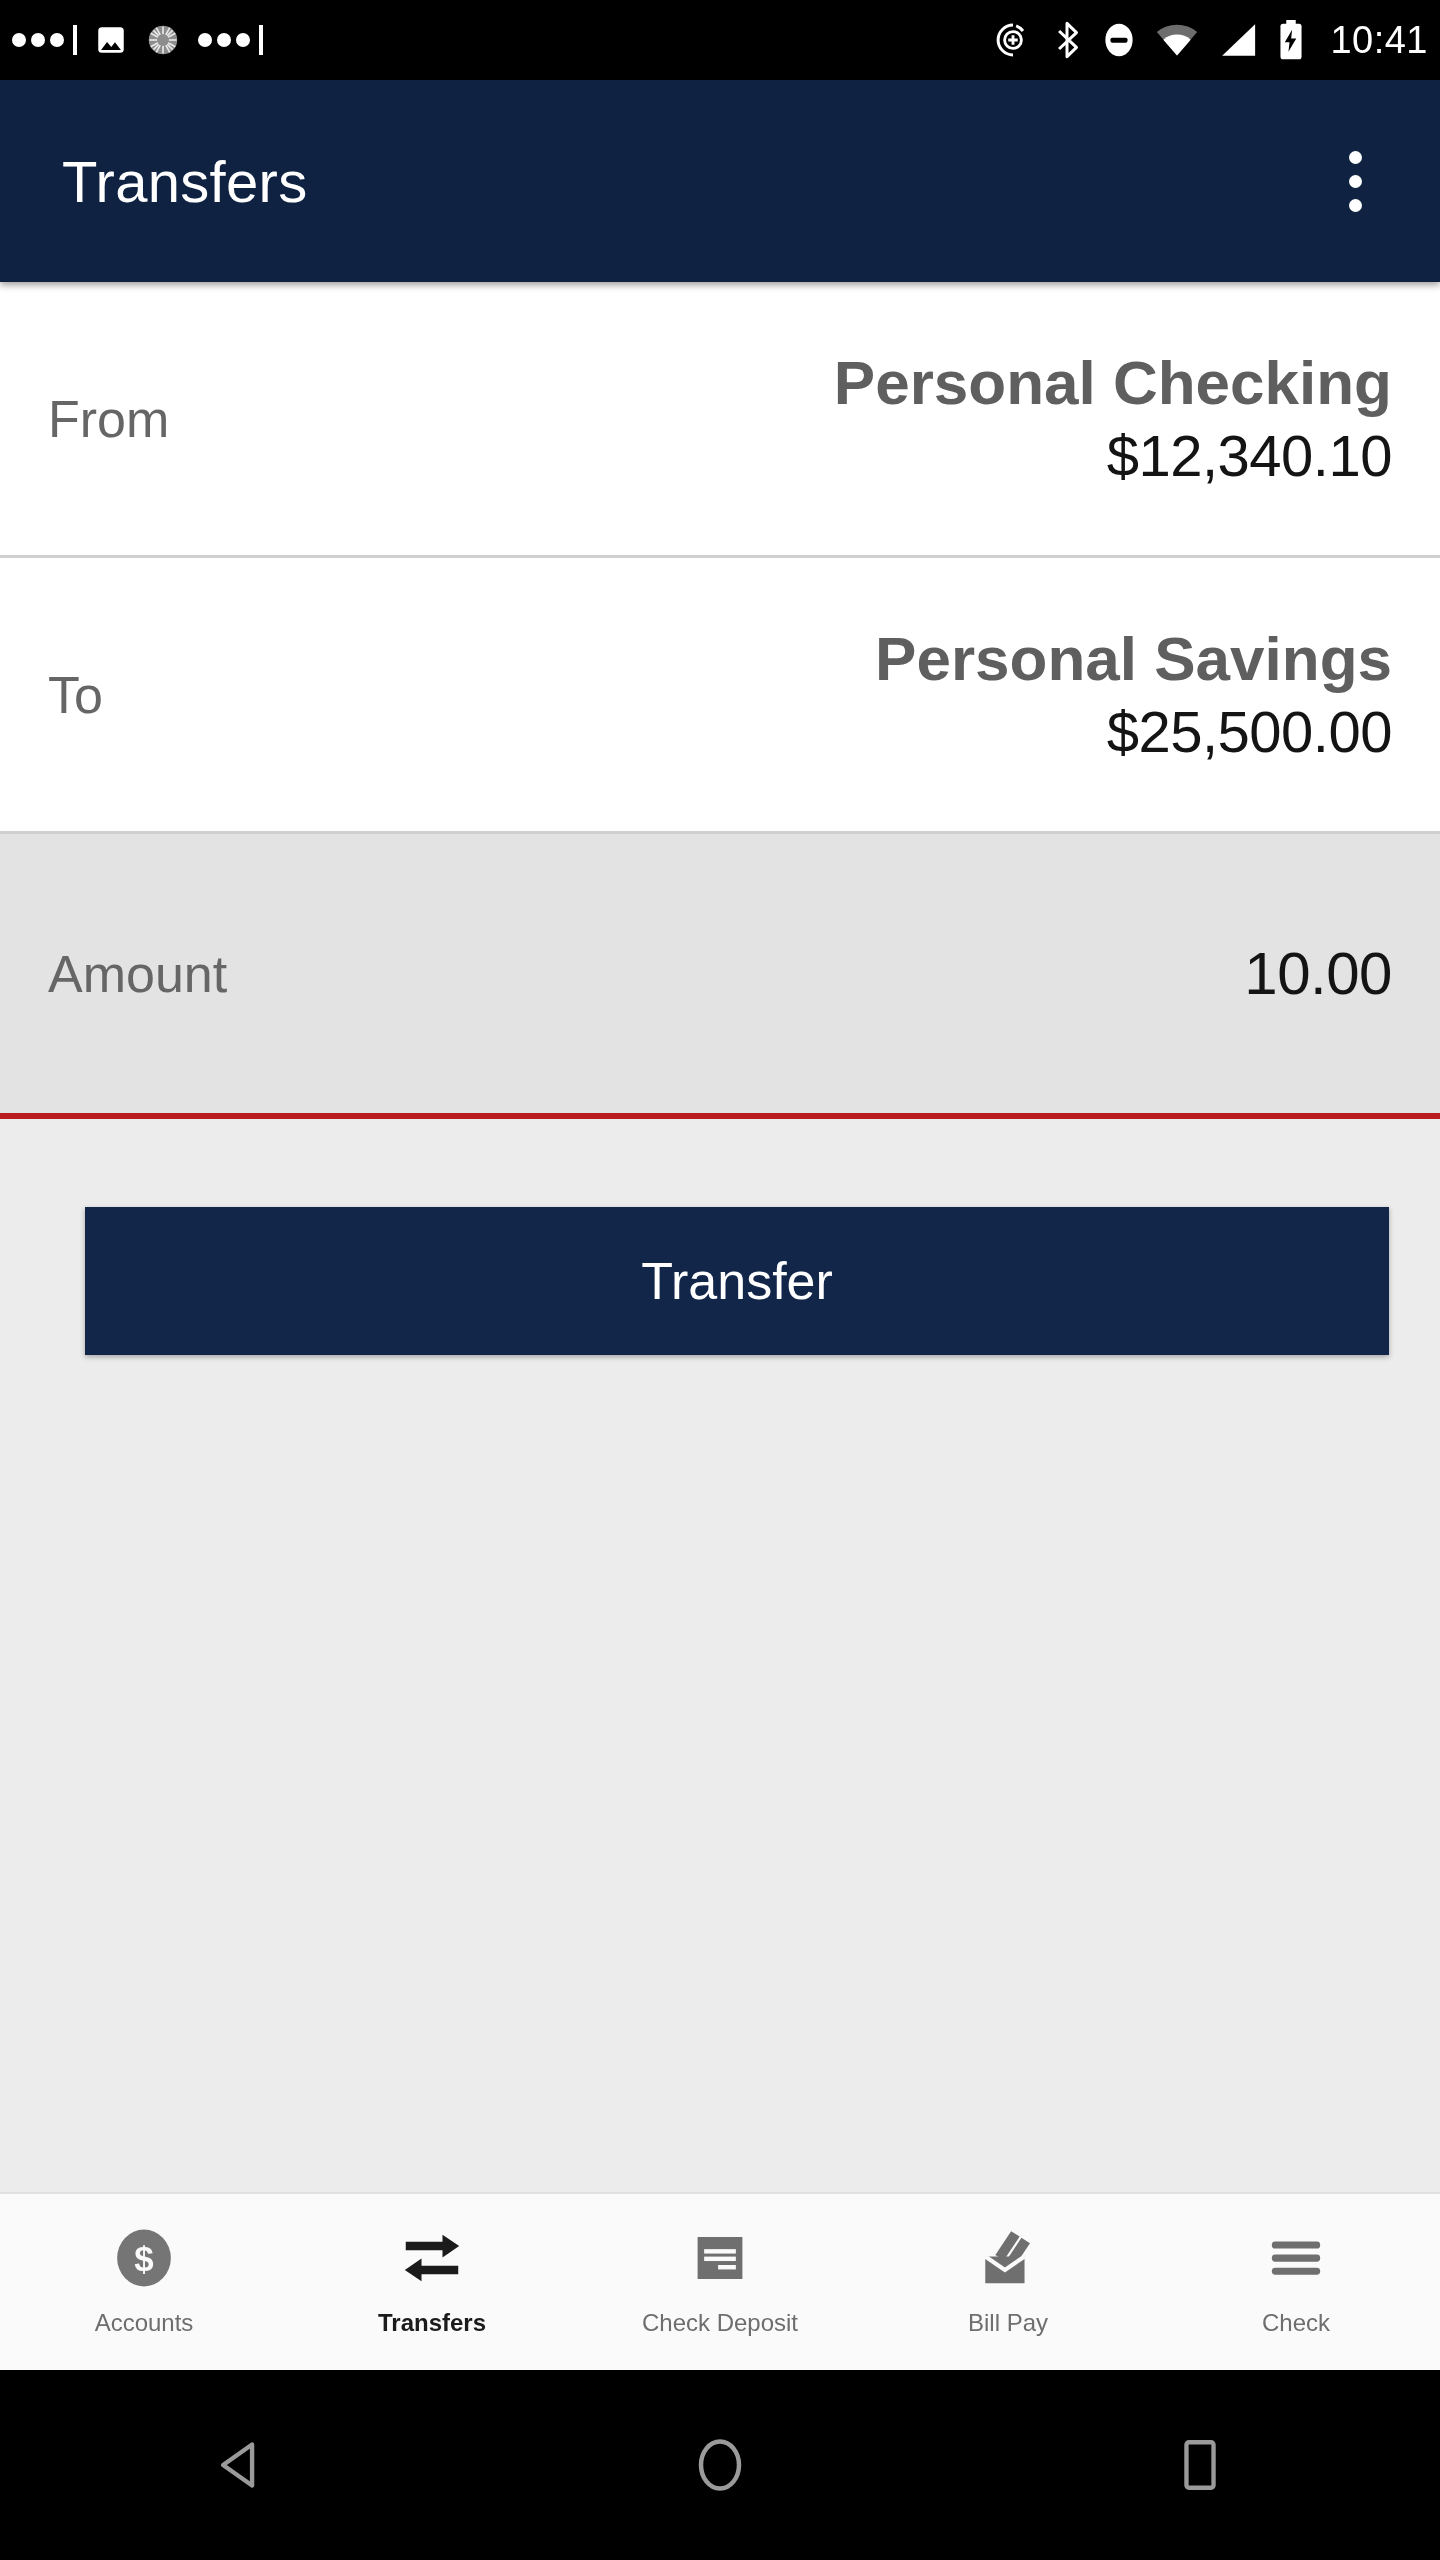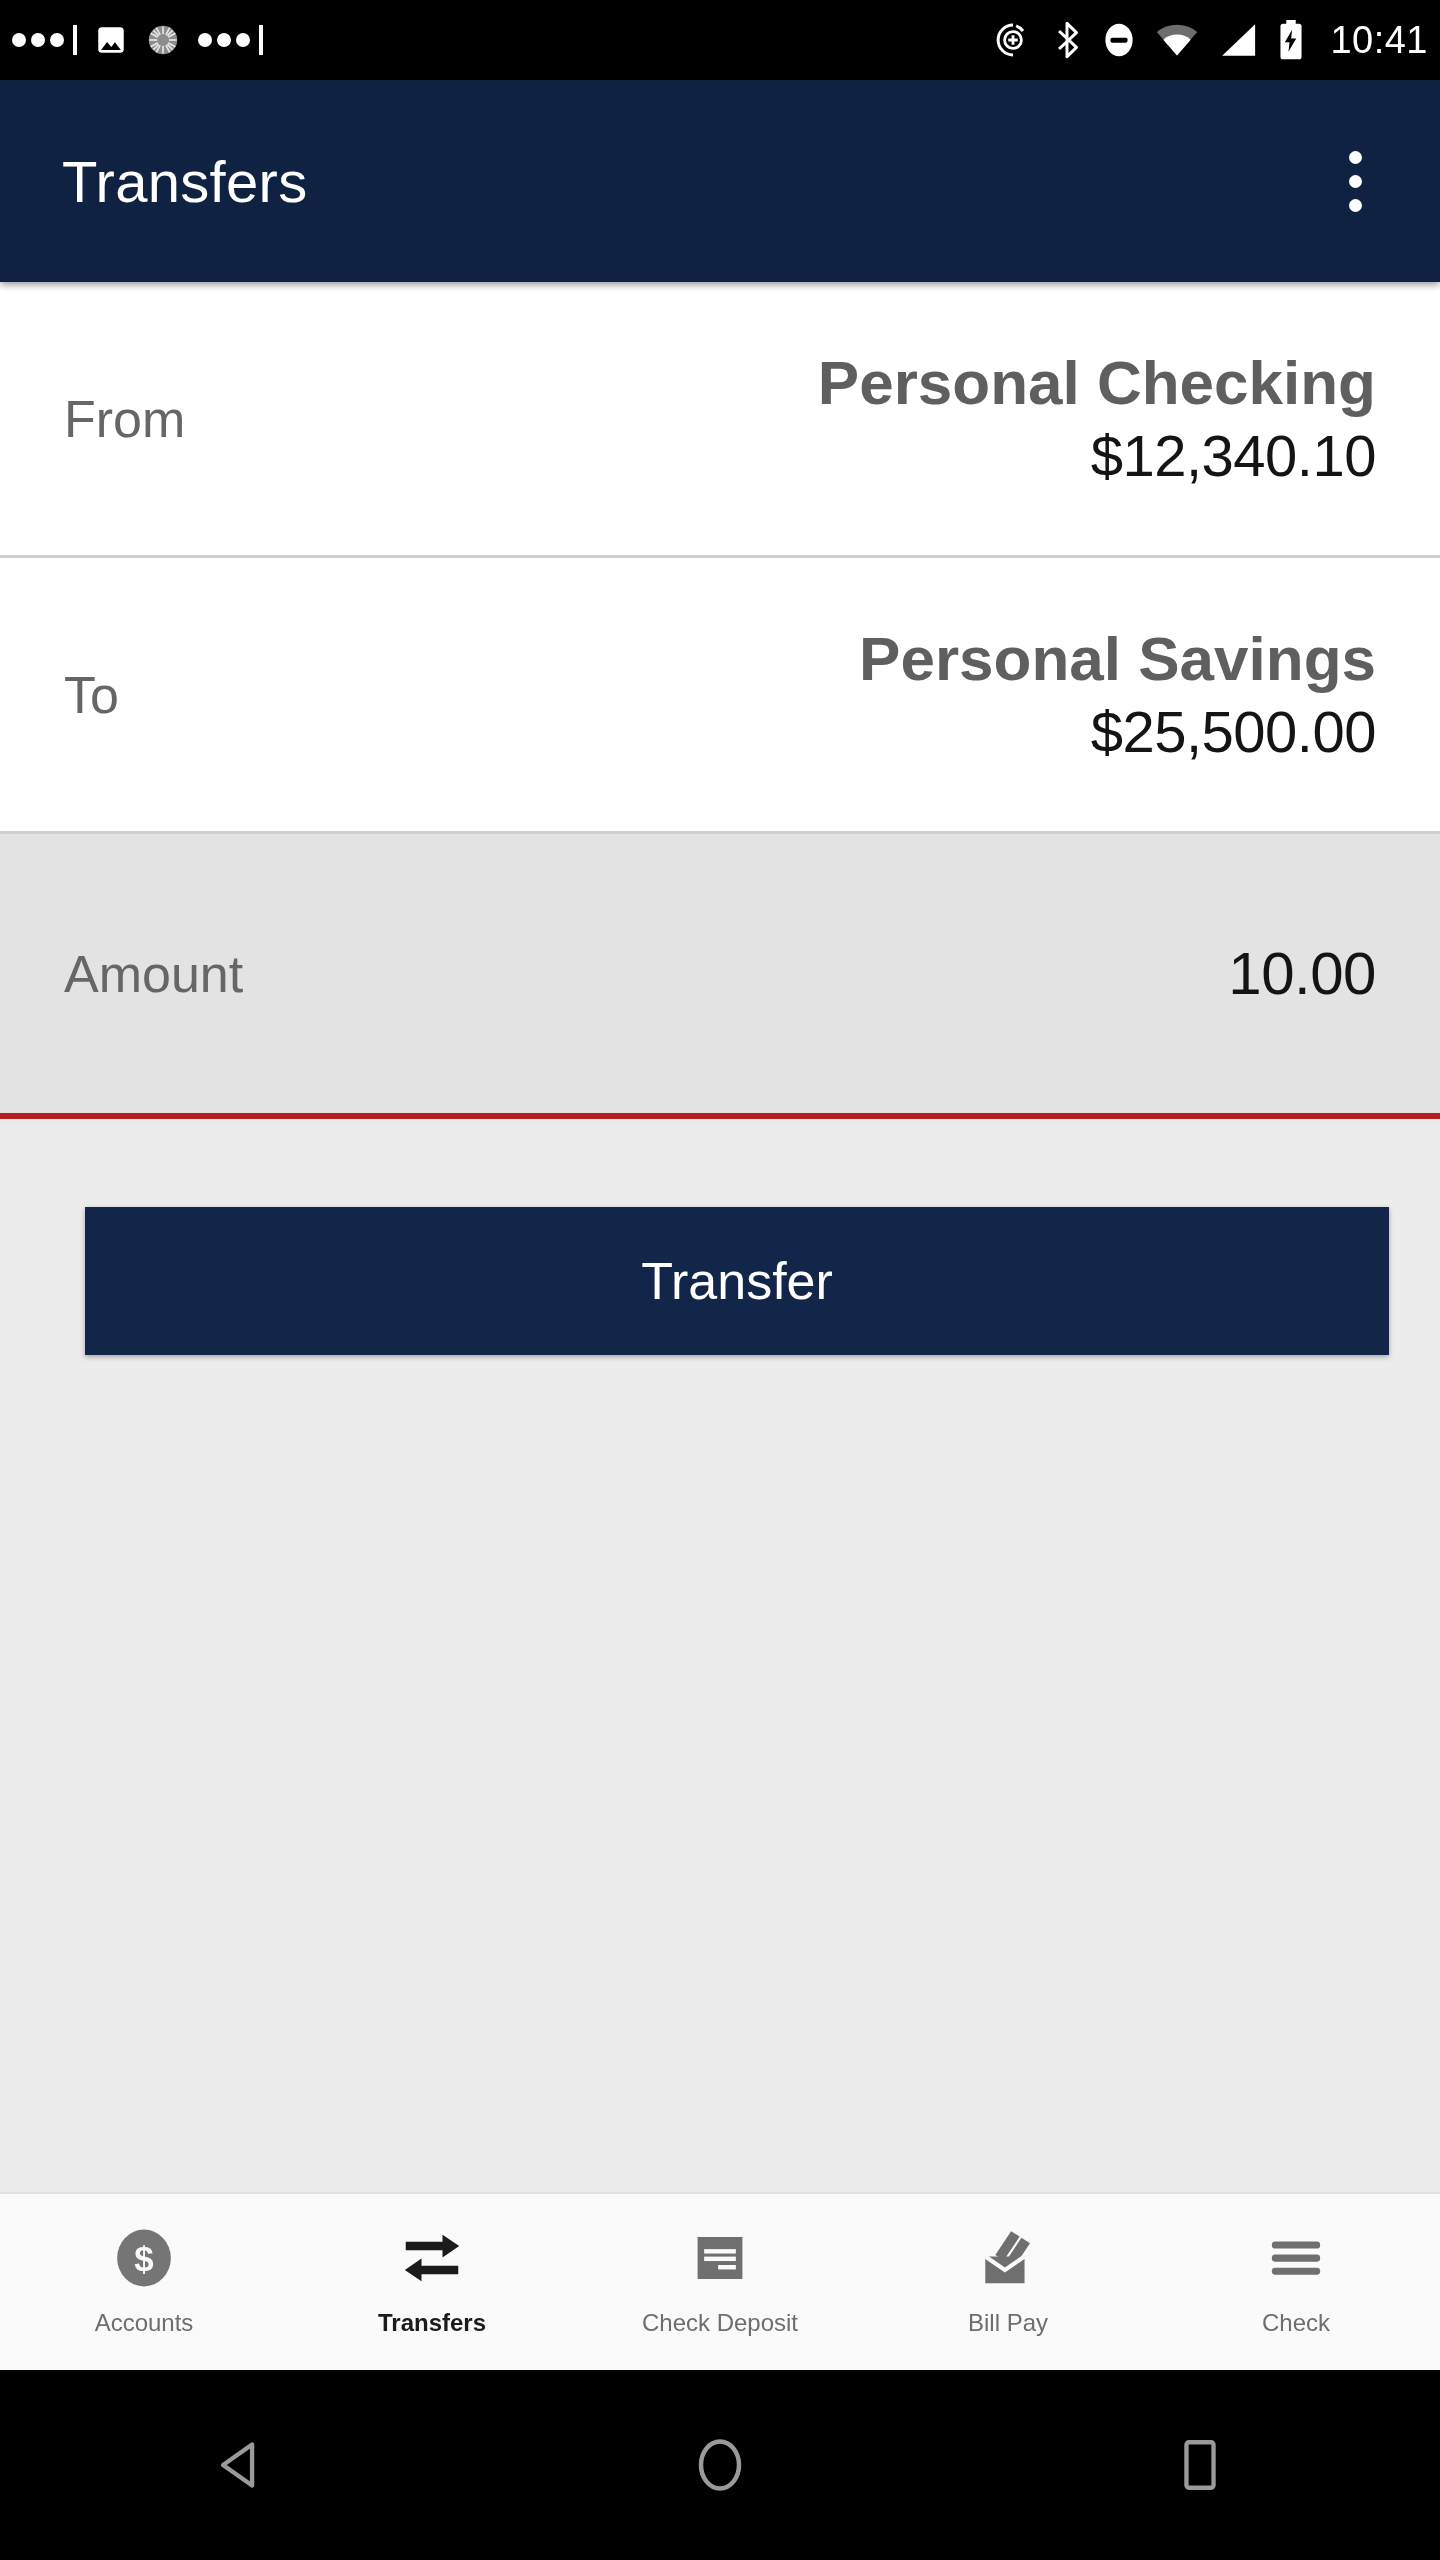--- a/index.html
+++ b/index.html
@@ -38,21 +38,21 @@
   .appbar-title { color: #fff; font-size: 58px; font-weight: 400; letter-spacing: .3px; }
   .overflow { display: flex; flex-direction: column; gap: 11px; padding: 18px 22px; cursor: pointer; }
   .overflow span { width: 13px; height: 13px; border-radius: 50%; background: #fff; display: block; }
 
   
   .content { position: absolute; top: 282px; left: 0; width: 1440px; height: 1910px; background: #ececec; }
 
   .row {
     position: relative; width: 1440px; background: #fff;
     display: flex; align-items: center; justify-content: space-between;
-    padding: 0 64px;
+    padding: 0 48px;
     border-bottom: 3px solid #cfcfcf;
   }
   .row.account { height: 276px; }
   .row-label { font-size: 52px; color: #666; font-weight: 400; }
   .row-values { display: flex; flex-direction: column; align-items: flex-end; }
   .acct-name { font-size: 62px; color: #5f5f5f; font-weight: 700; line-height: 1.22; }
   .acct-bal { font-size: 58px; color: #141414; font-weight: 400; line-height: 1.22; letter-spacing: -.5px; }
 
   .row.amount {
     height: 285px; background: #e3e3e3; border-bottom: 6px solid #b91c1c;

